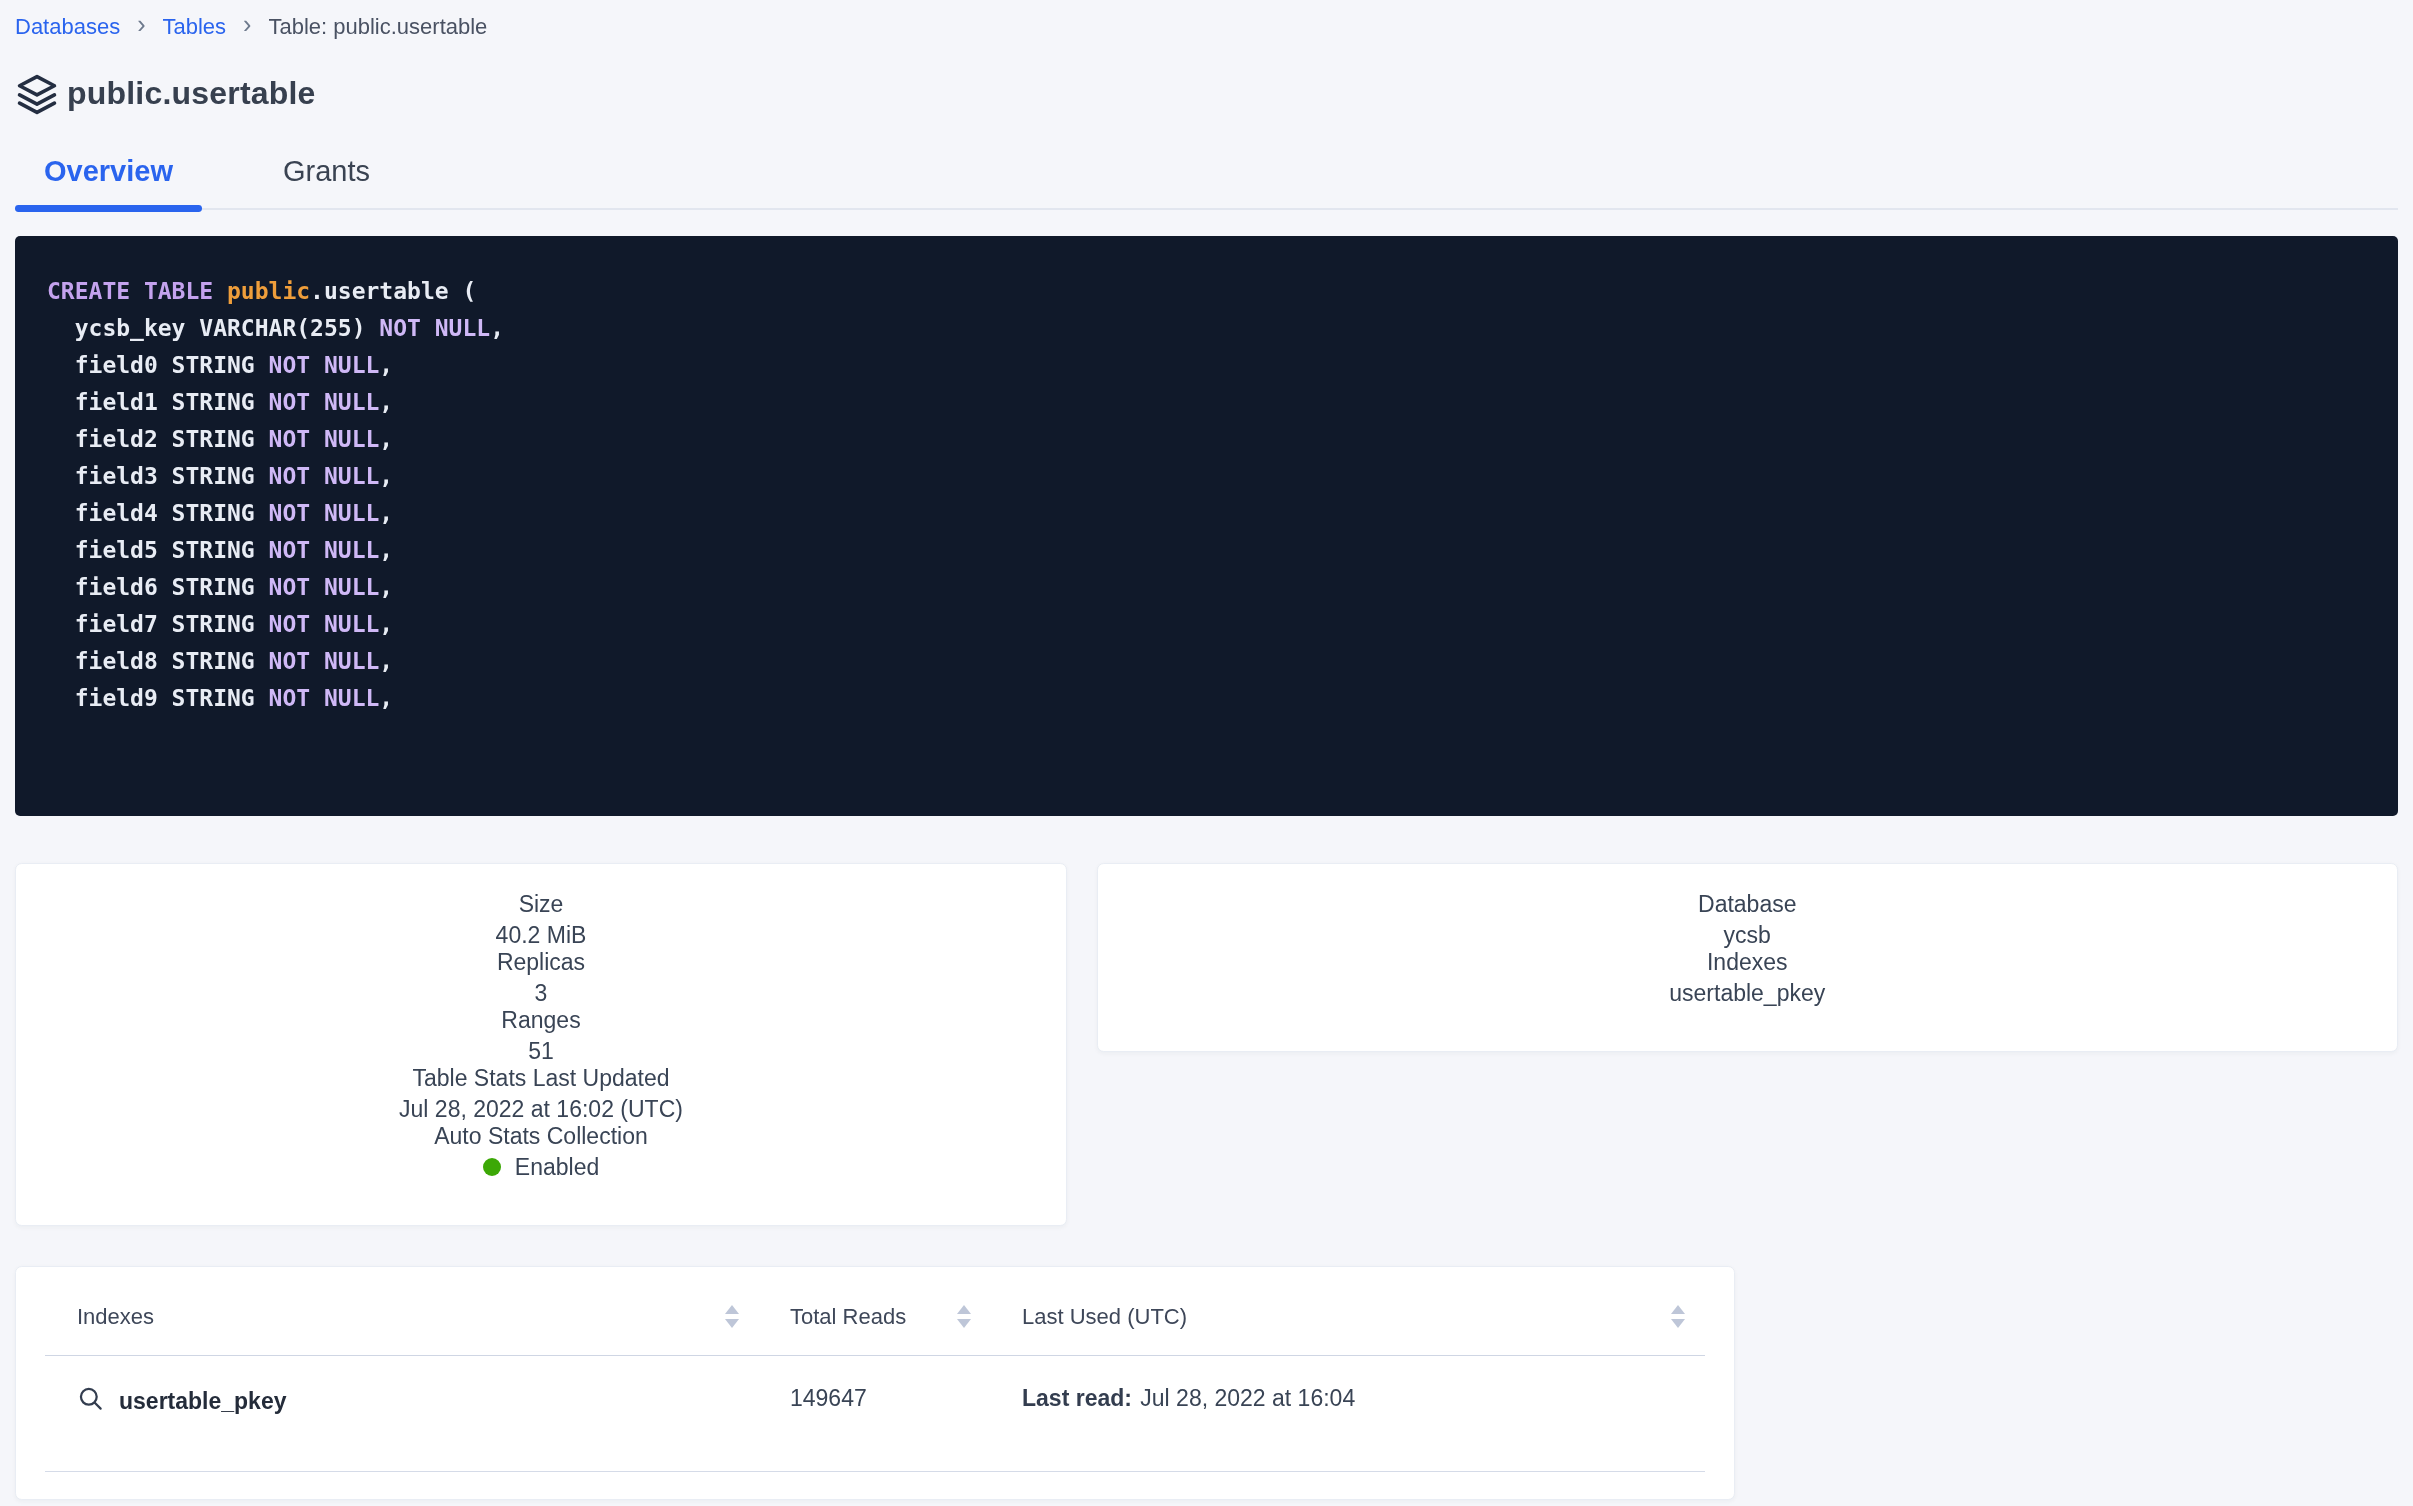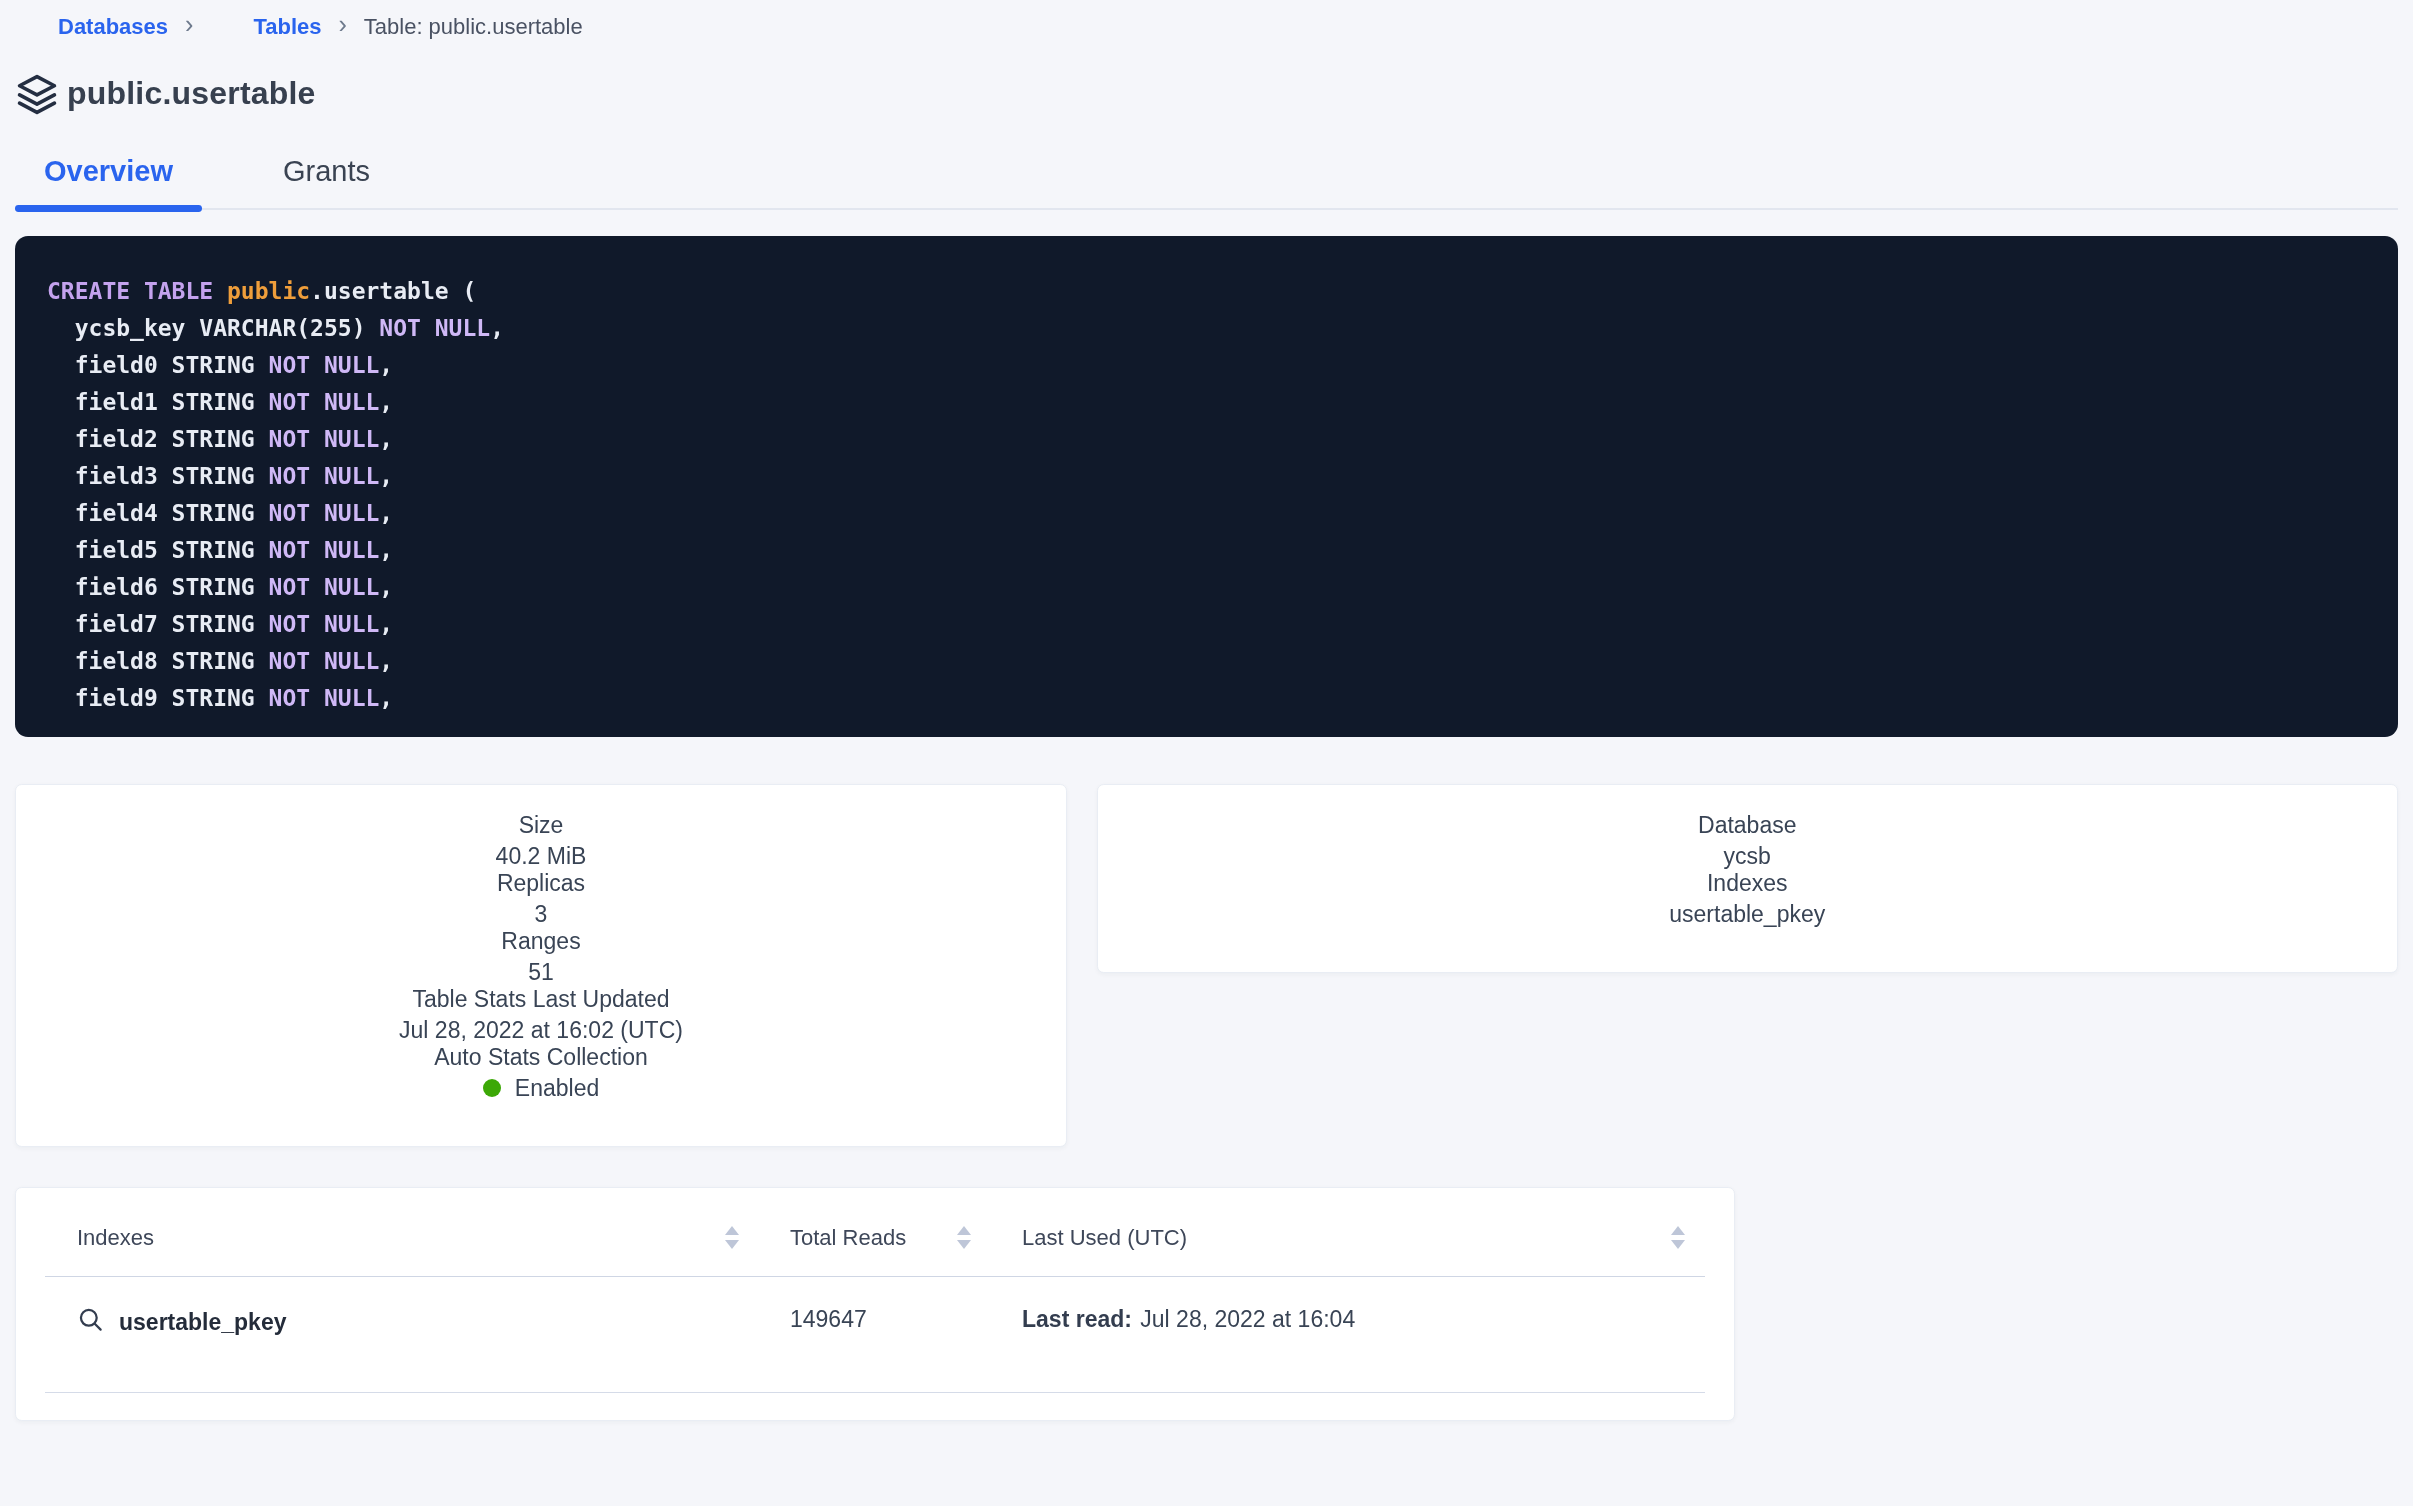--- a/index.html
+++ b/index.html
@@ -9,40 +9,40 @@
     background: #F5F6FA;
     font-family: "Liberation Sans", sans-serif;
     color: #394455;
     overflow: hidden;
     position: relative;
   }
   .content { padding: 0 15px; }
 
   
   .breadcrumb { display: flex; align-items: center; gap: 17px; padding-top: 13.5px; font-size: 22px; }
-  .crumb-link { color: #2A64EE; font-weight: 700; text-decoration: none; cursor: pointer; margin-left: 43px; }
+  .crumb-link { color: #2A64EE; font-weight: 400; text-decoration: none; cursor: pointer; }
   .crumb-sep { color: #6E7A8D; font-size: 25px; line-height: 1; transform: translateY(-1.7px); }
   .crumb-current { color: #4A5263; }
 
   
   .title-row { display: flex; align-items: center; gap: 8px; margin-top: 32px; }
   .title-row svg { display: block; }
   h1.page-title { margin: 0; font-size: 32px; font-weight: 600; color: #37404F; letter-spacing: 0.2px; }
 
   
   .tabs { display: flex; margin-top: 39px; border-bottom: 2.5px solid #E2E6EF; }
   .tab { position: relative; padding: 0 29px 20px; font-size: 29px; color: #3A4352; font-weight: 500; cursor: pointer; }
   .tab + .tab { margin-left: 52px; }
   .tab.active { color: #2A64EE; font-weight: 600; }
   .tab.active::after { content: ""; position: absolute; left: 0; right: 0; bottom: -4.2px; height: 6.7px; border-radius: 3.4px; background: #2A64EE; }
 
   
   .code-card {
-    margin-top: 26px; height: 501px; overflow: hidden;
-    background: #10192A; border-radius: 13px;
+    margin-top: 26px; height: 580px; overflow: hidden;
+    background: #10192A; border-radius: 5px;
     padding: 37px 34px 0 32px;
   }
   .code-card pre {
     margin: 0; white-space: pre;
     font-family: "DejaVu Sans Mono", monospace;
     font-weight: bold; font-size: 23px; line-height: 37px;
     color: #E8ECF4;
   }
   .tok-kw  { color: #C4A2EE; }
   .tok-kw2 { color: #CFB8F6; }

